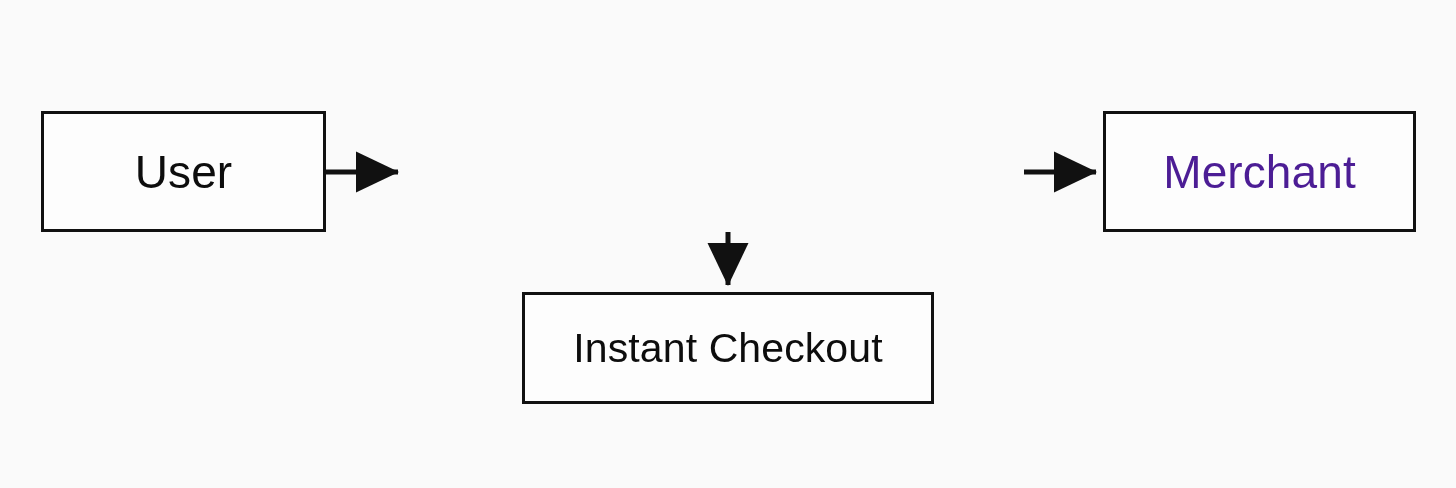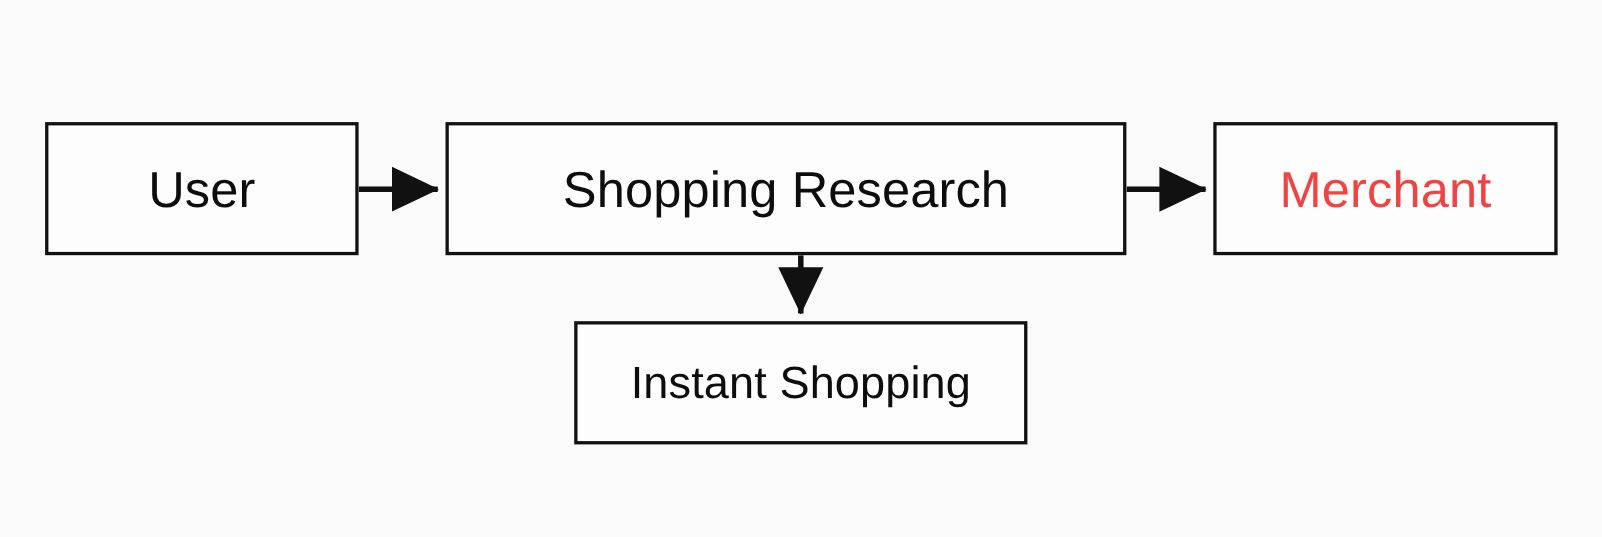--- a/index.html
+++ b/index.html
@@ -97,25 +97,22 @@
 
     <line x1="1024" y1="172" x2="1096" y2="172" stroke="#111111" stroke-width="5" marker-end="url(#arrowhead-right)"></line>
 
     <line x1="728" y1="232" x2="728" y2="285" stroke="#111111" stroke-width="5" marker-end="url(#arrowhead-down)"></line>
   </svg>
 
   <div class="node-box" id="node-user" style="left: 41px; top: 111px; width: 285px; height: 121px; background: rgb(253, 253, 253); border-color: rgb(17, 17, 17); color: rgb(13, 13, 13);">
     <span class="node-label">User</span>
   </div>
 
-  <div class="node-box" id="node-shopping-research" style="left: 405px; top: 111px; width: 619px; height: 121px; background: rgb(253, 253, 253); border-color: rgb(17, 17, 17); color: rgb(13, 13, 13);">
-    <span class="node-label">Shopping Research</span>
-  </div>
 
-  <div class="node-box" id="node-merchant" style="left: 1103px; top: 111px; width: 313px; height: 121px; background: rgb(253, 253, 253); border-color: rgb(17, 17, 17); color: #ef4444;">
+  <div class="node-box" id="node-merchant" style="left: 1103px; top: 111px; width: 313px; height: 121px; background: rgb(253, 253, 253); border-color: rgb(17, 17, 17); color: #4c1d95;">
     <span class="node-label">Merchant</span>
   </div>
 
   <div class="node-box" id="node-instant-checkout" style="left: 522px; top: 292px; width: 412px; height: 112px; background: rgb(253, 253, 253); border-color: rgb(17, 17, 17); color: rgb(13, 13, 13);">
-    <span class="node-label">Instant Shopping</span>
+    <span class="node-label">Instant Checkout</span>
   </div>
 
 </div>
 
 </body></html>

